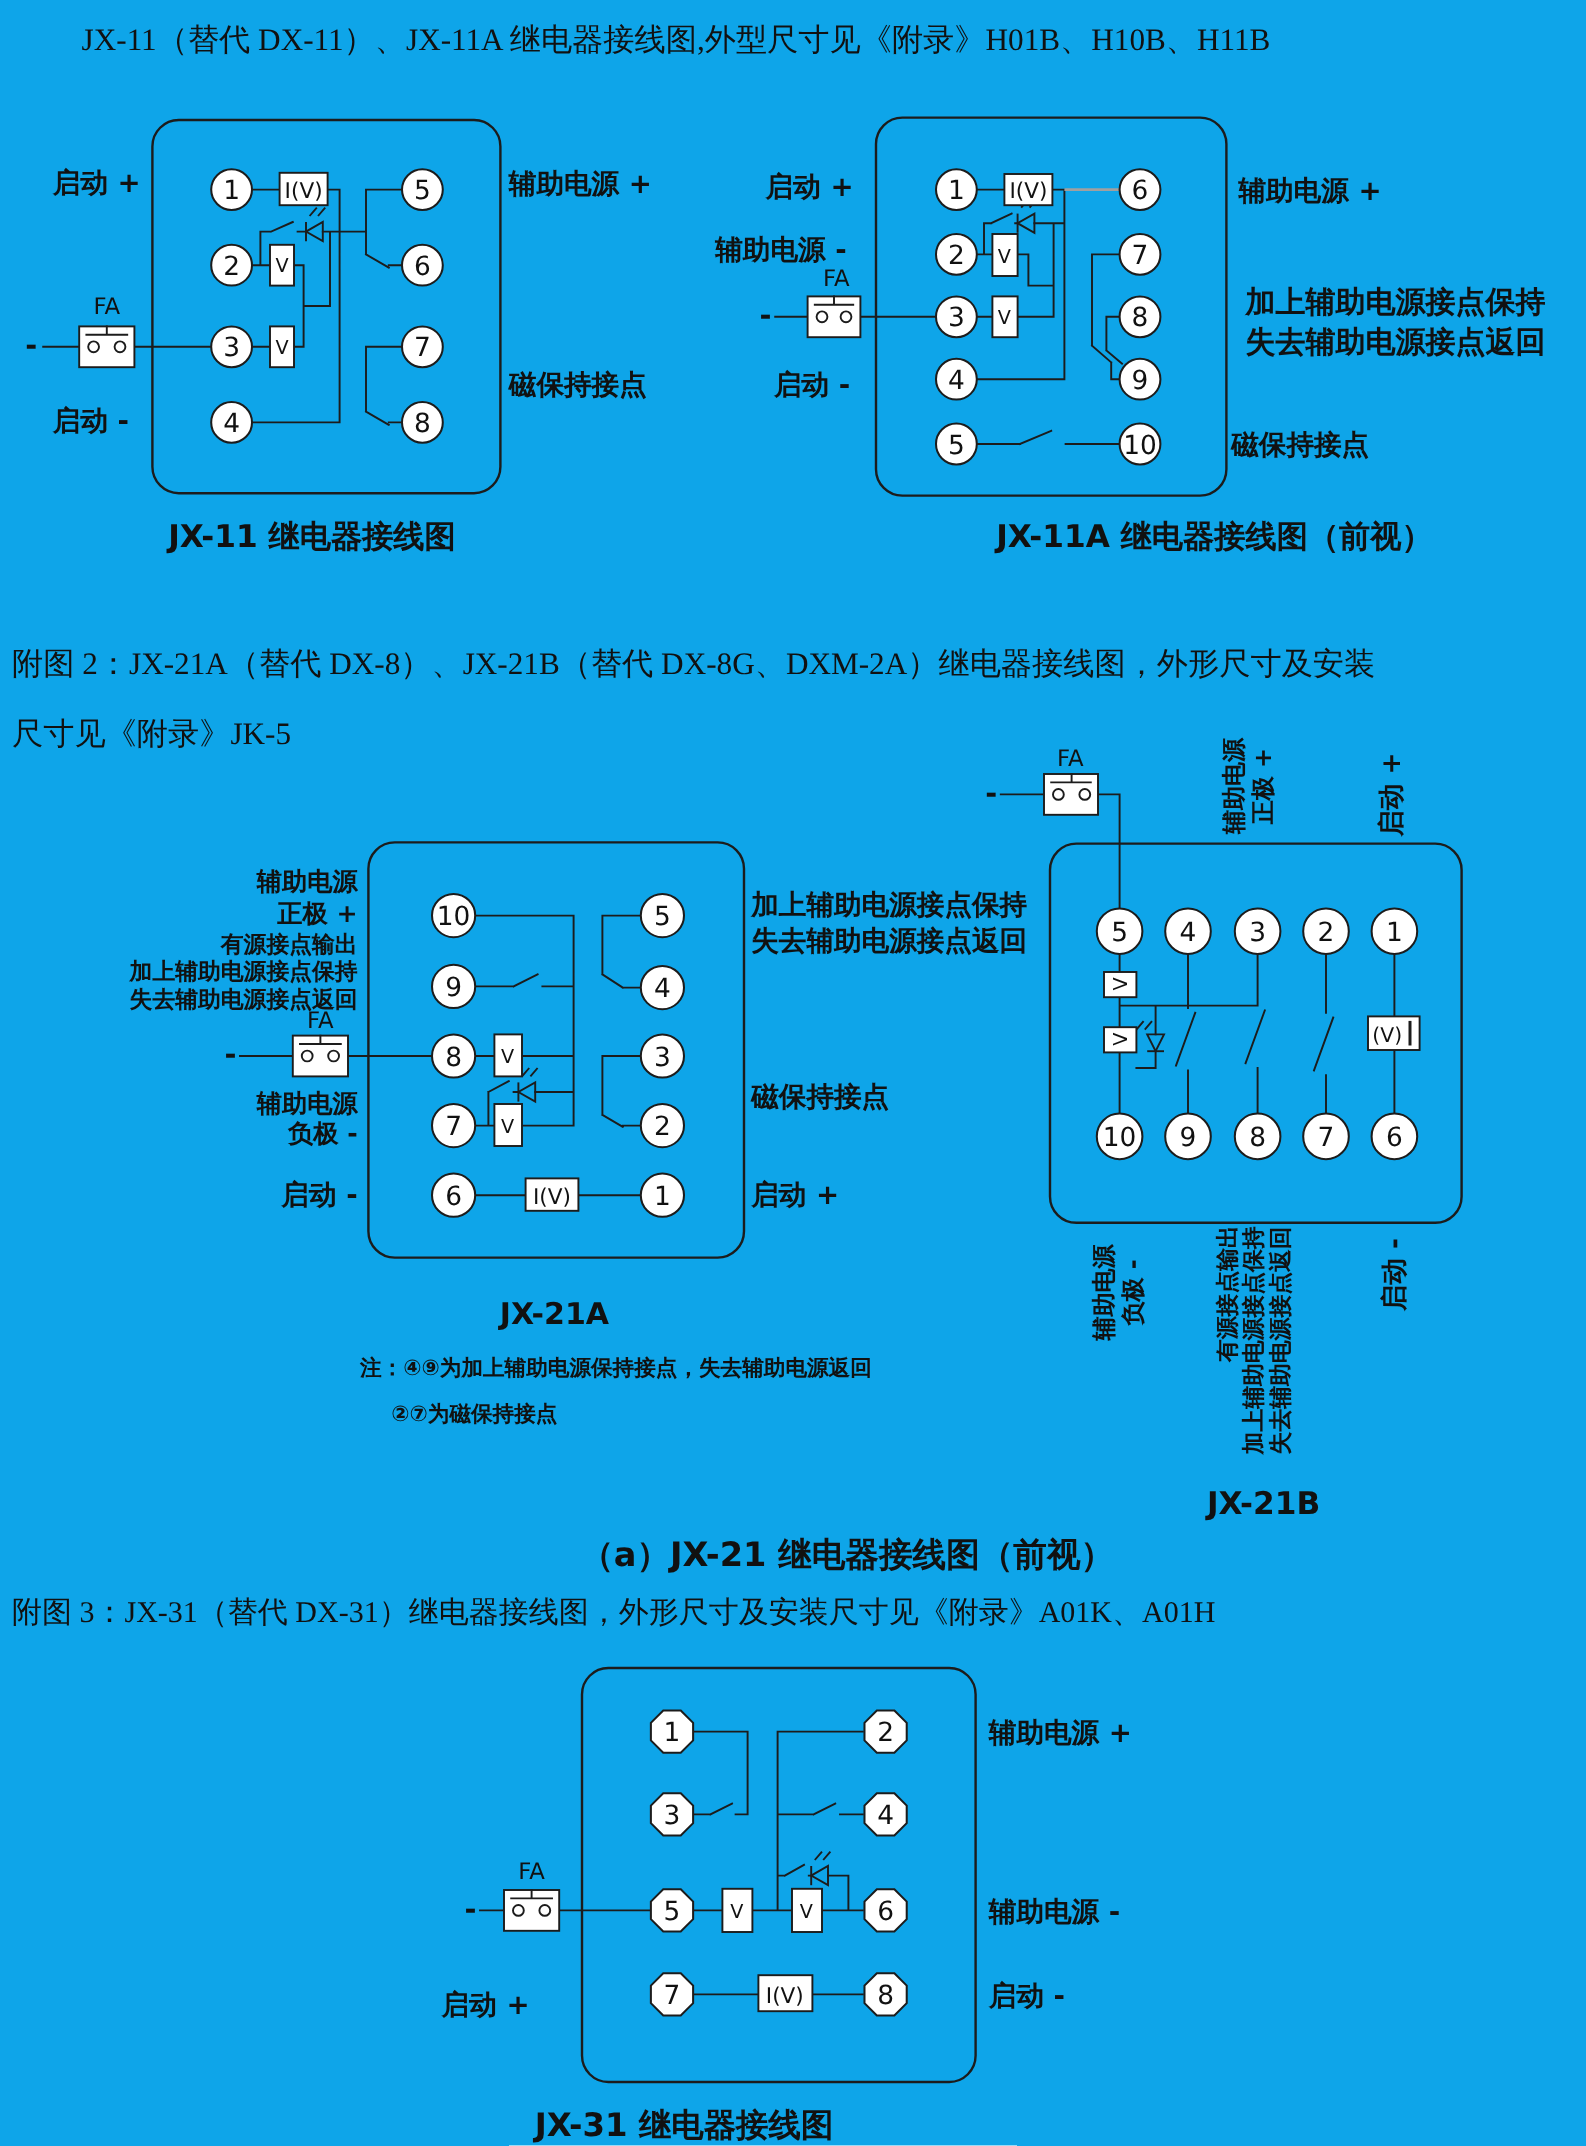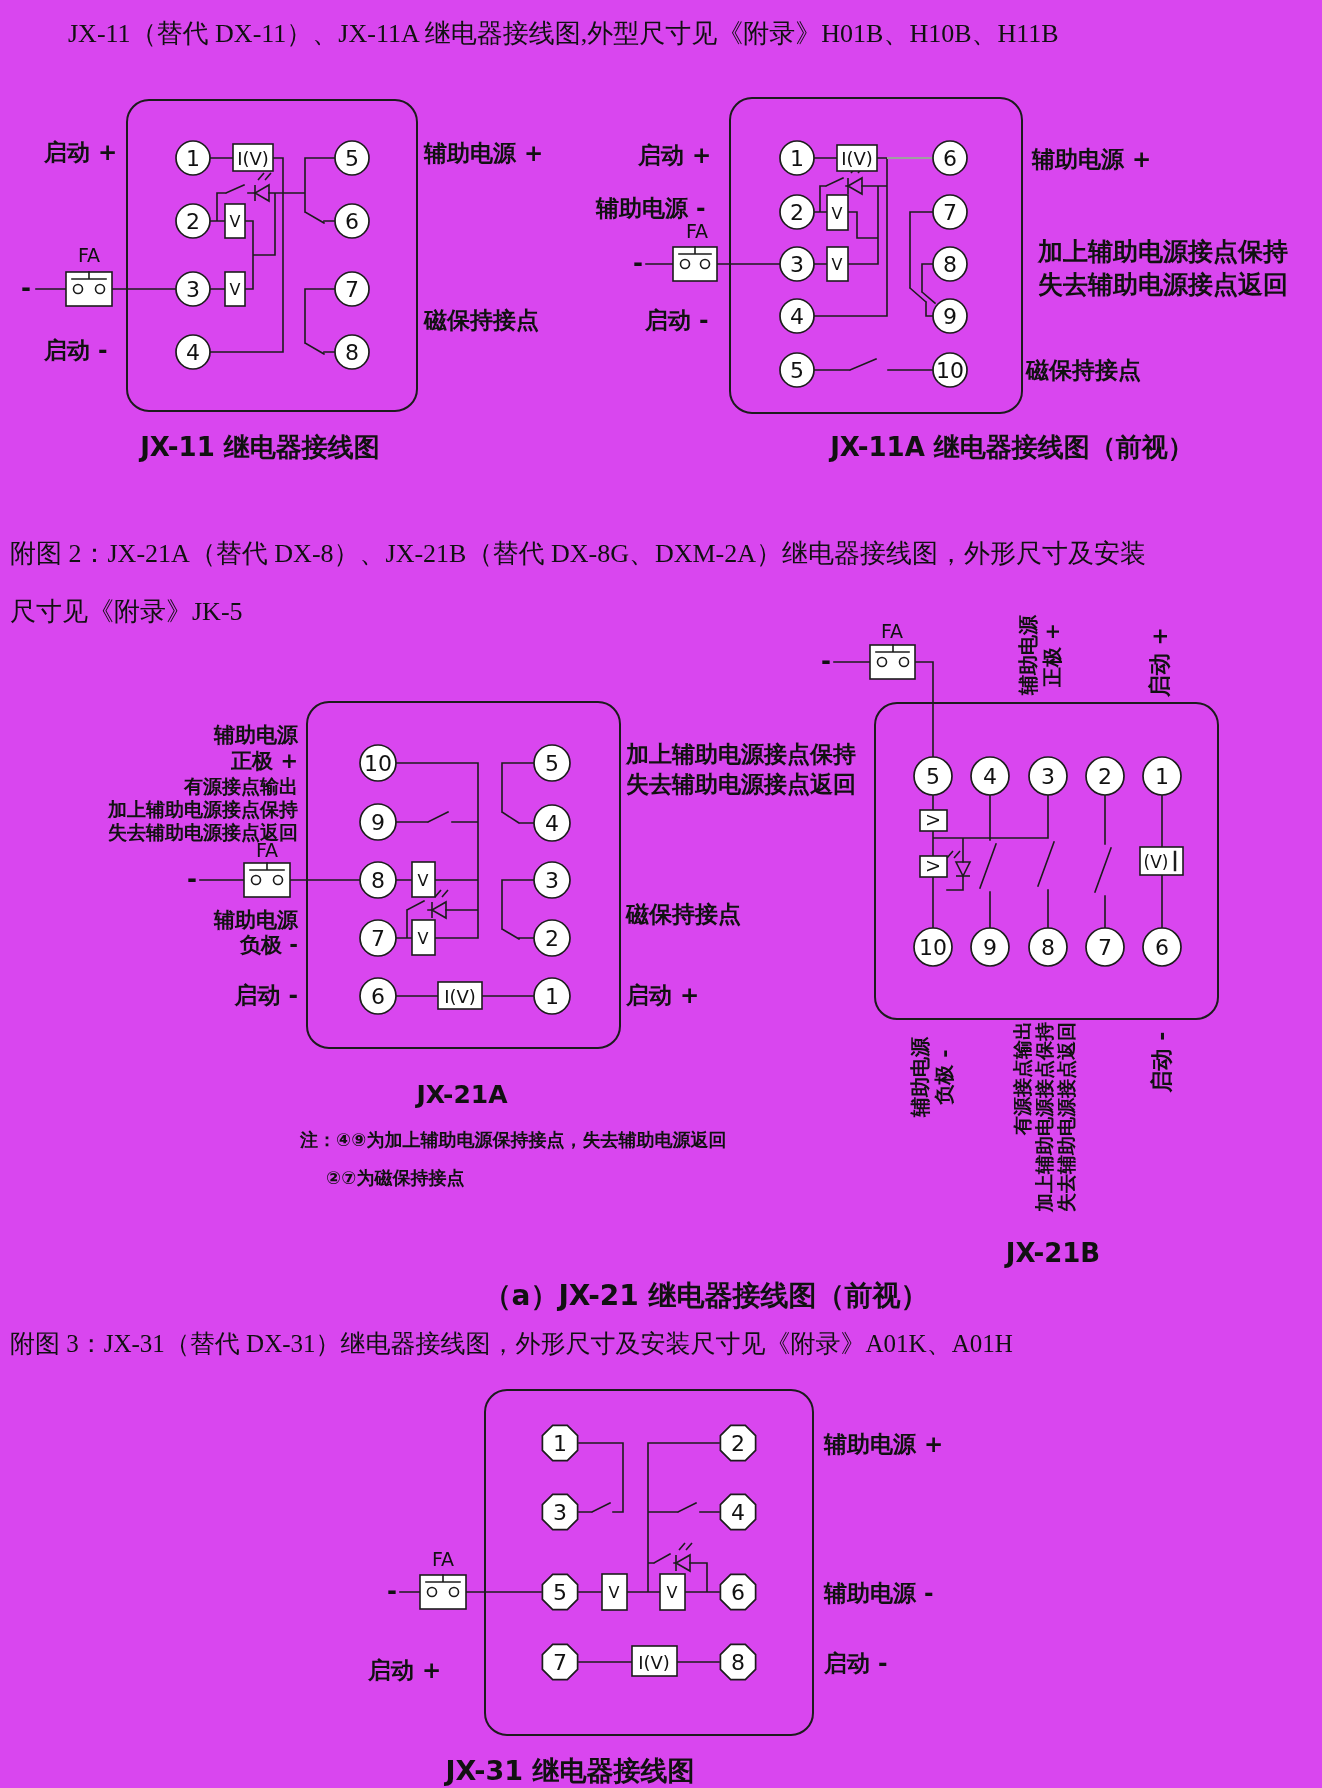--- a/index.html
+++ b/index.html
@@ -1,16 +1,16 @@
 <!DOCTYPE html>
 <html><head>
 <meta charset="utf-8">
 <style>
   html,body{margin:0;padding:0;background:#fff;}
-  .page{position:relative;width:1322px;height:1788px;background:#d946ef;overflow:hidden;}
+  .page{position:relative;width:1322px;height:1788px;background:#0ea5e9;overflow:hidden;}
   svg{display:block;}
   .wire{fill:none;stroke:#1c1c1c;stroke-width:1.6;stroke-linecap:square;}
   .wireg{fill:none;stroke:#a0a0a0;stroke-width:2.2;}
   .rbox{fill:none;stroke:#1c1c1c;stroke-width:2;}
   .comp{fill:#ffffff;stroke:#1c1c1c;stroke-width:1.6;}
   .term{fill:#ffffff;stroke:#1c1c1c;stroke-width:1.7;}
   .led{fill:none;stroke:#1c1c1c;stroke-width:1.6;}
   .num{font-family:"DejaVu Sans",sans-serif;font-size:22px;fill:#111;text-anchor:middle;}
   .cnum{font-family:"DejaVu Sans",sans-serif;font-size:16px;fill:#111;text-anchor:middle;}
   .ivt{font-family:"DejaVu Sans",sans-serif;font-size:18px;fill:#111;text-anchor:middle;}

